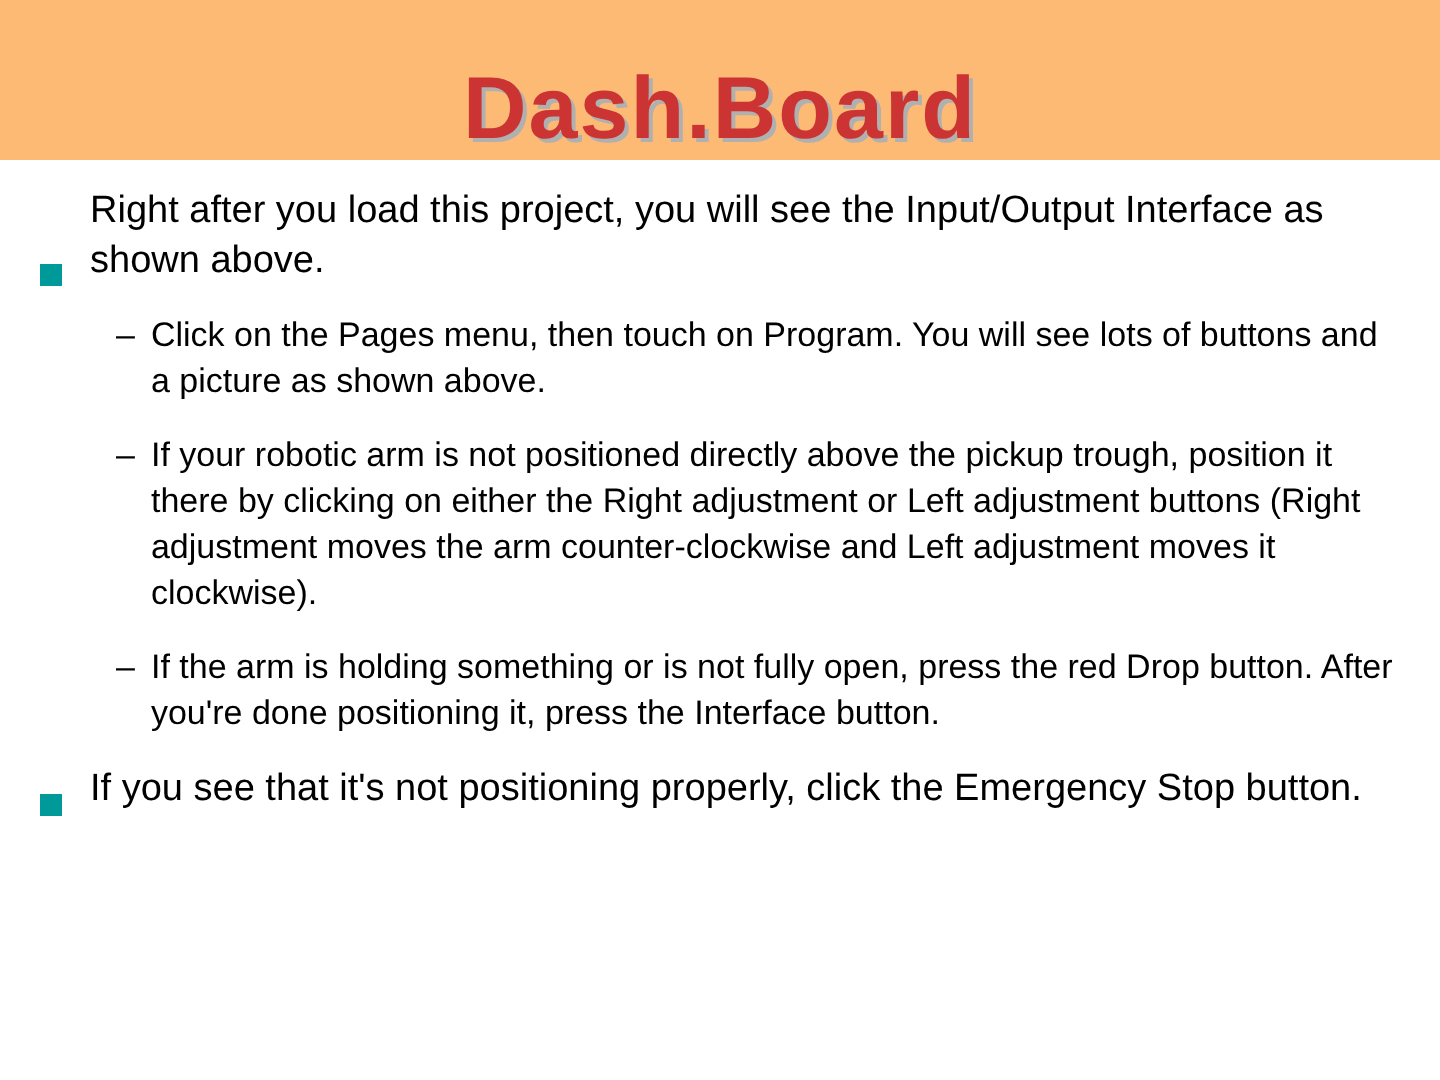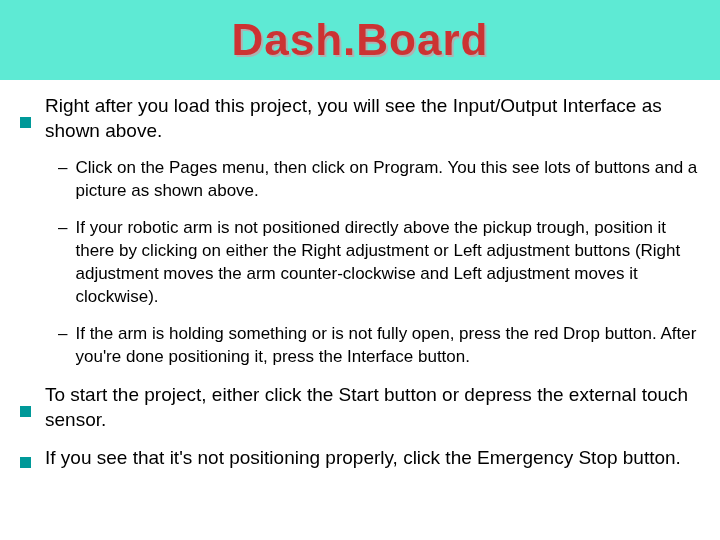--- a/index.html
+++ b/index.html
@@ -6,39 +6,39 @@
   body {
     width: 720px;
     height: 540px;
     background: #ffffff;
     font-family: Verdana, Geneva, sans-serif;
     overflow: hidden;
   }
   .title-bar {
     width: 100%;
     height: 80px;
-    background: #5eead4;
+    background: #fdba74;
     display: flex;
-    align-items: center;
+    align-items: flex-end;
     justify-content: center;
   }
   .title {
     font-size: 44px;
     font-weight: 900;
     color: #cc3333;
     letter-spacing: 1px;
     text-shadow: 2px 2px 0 #b0b0b0;
     font-family: Verdana, sans-serif;
   }
   .content {
     padding: 14px 20px 10px 20px;
   }
   .main-item {
     display: flex;
-    align-items: center;
+    align-items: flex-end;
     margin-bottom: 14px;
   }
   .square-bullet {
     width: 11px;
     height: 11px;
     background: #009999;
     flex-shrink: 0;
     margin-top: 7px;
     margin-right: 14px;
   }
@@ -79,35 +79,31 @@
 <div class="content">
 
   <div class="main-item">
     <div class="square-bullet"></div>
     <div class="main-text">Right after you load this project, you will see the Input/Output Interface as shown above.</div>
   </div>
 
   <div class="sub-list">
     <div class="sub-item">
       <div class="dash">–</div>
-      <div class="sub-text">Click on the Pages menu, then click on Program. You this see lots of buttons and a picture as shown above.</div>
+      <div class="sub-text">Click on the Pages menu, then touch on Program. You will see lots of buttons and a picture as shown above.</div>
     </div>
     <div class="sub-item">
       <div class="dash">–</div>
       <div class="sub-text">If your robotic arm is not positioned directly above the pickup trough, position it there by clicking on either the Right adjustment or Left adjustment buttons (Right adjustment moves the arm counter-clockwise and Left adjustment moves it clockwise).</div>
     </div>
     <div class="sub-item">
       <div class="dash">–</div>
       <div class="sub-text">If the arm is holding something or is not fully open, press the red Drop button. After you're done positioning it, press the Interface button.</div>
     </div>
   </div>
 
-  <div class="main-item">
-    <div class="square-bullet"></div>
-    <div class="main-text">To start the project, either click the Start button or depress the external touch sensor.</div>
-  </div>
 
   <div class="main-item">
     <div class="square-bullet"></div>
     <div class="main-text">If you see that it's not positioning properly, click the Emergency Stop button.</div>
   </div>
 
 </div>
 
 </body></html>

